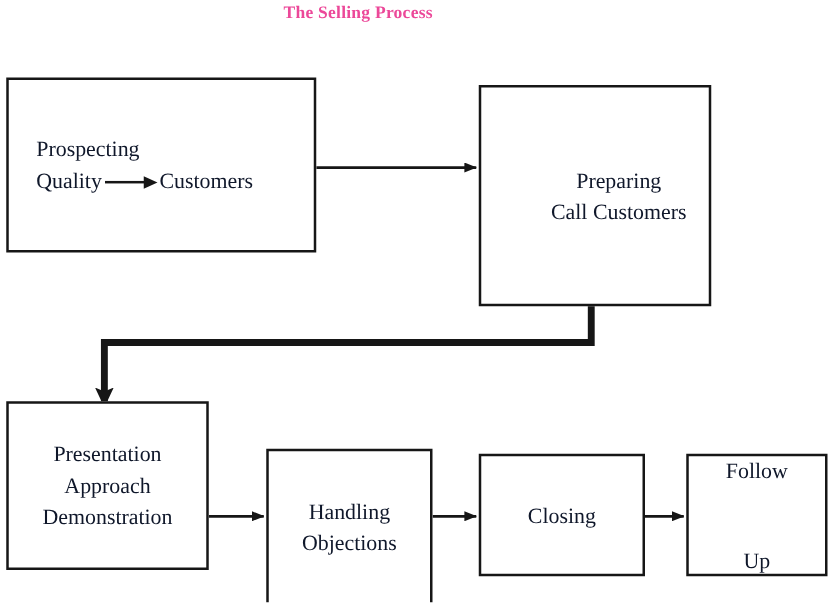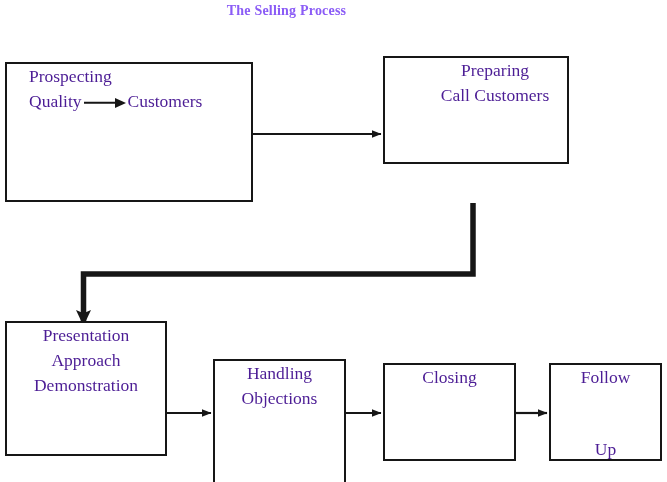--- a/index.html
+++ b/index.html
@@ -18,48 +18,48 @@
   }
   #diagram-title {
     position: absolute;
     left: 0;
     top: 3px;
     width: 573px;
     text-align: center;
     font-size: 14px;
     font-weight: bold;
     letter-spacing: 0.2px;
-    color: #8b5cf6;
+    color: #ec4899;
   }
   .node {
     position: absolute;
     box-sizing: border-box;
     border: 2.5px solid #161616;
     background: #ffffff;
     display: flex;
     flex-direction: column;
-    justify-content: flex-start;
+    justify-content: center;
     font-size: 17.5px;
     line-height: 1.42;
-    color: #4c1d95;
+    color: #0f172a;
   }
   .node .line {
     white-space: nowrap;
   }
   .node.align-left {
     align-items: flex-start;
     padding-left: 22px;
   }
   .node.align-center {
     align-items: center;
     text-align: center;
   }
   
   #node-prospecting  { left: 5px;   top: 62px;  width: 248px; height: 140px; }
-  #node-preparing    { left: 383px; top: 56px;  width: 186px; height: 108px; padding-left: 38px; }
+  #node-preparing    { left: 383px; top: 68px;  width: 186px; height: 177px; padding-left: 38px; }
   #node-presentation { left: 5px;   top: 321px; width: 162px; height: 135px; }
   #node-handling     { left: 213px; top: 359px; width: 133px; height: 126px; }
   #node-closing      { left: 383px; top: 363px; width: 133px; height: 98px;  }
   #node-followup     { left: 549px; top: 363px; width: 113px; height: 98px; gap: 47px;  }
 
   
   #connectors {
     position: absolute;
     left: 0;
     top: 0;

